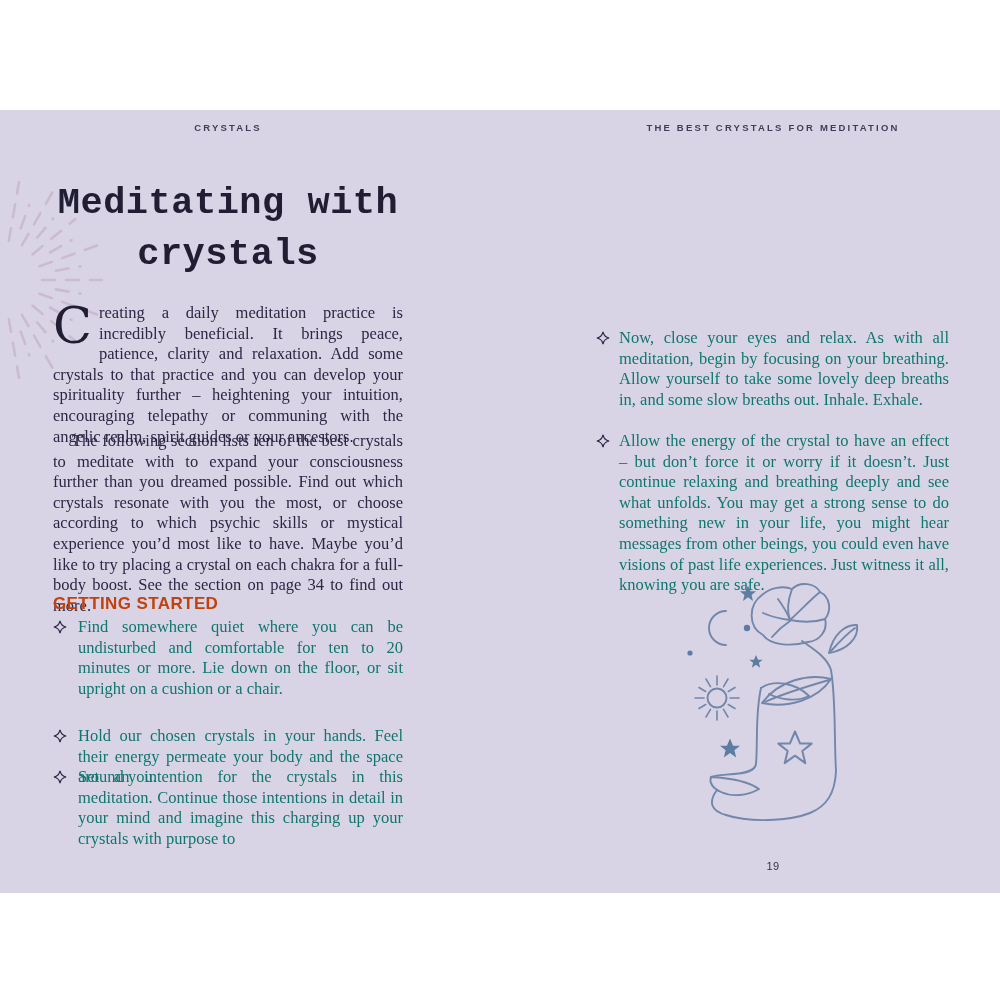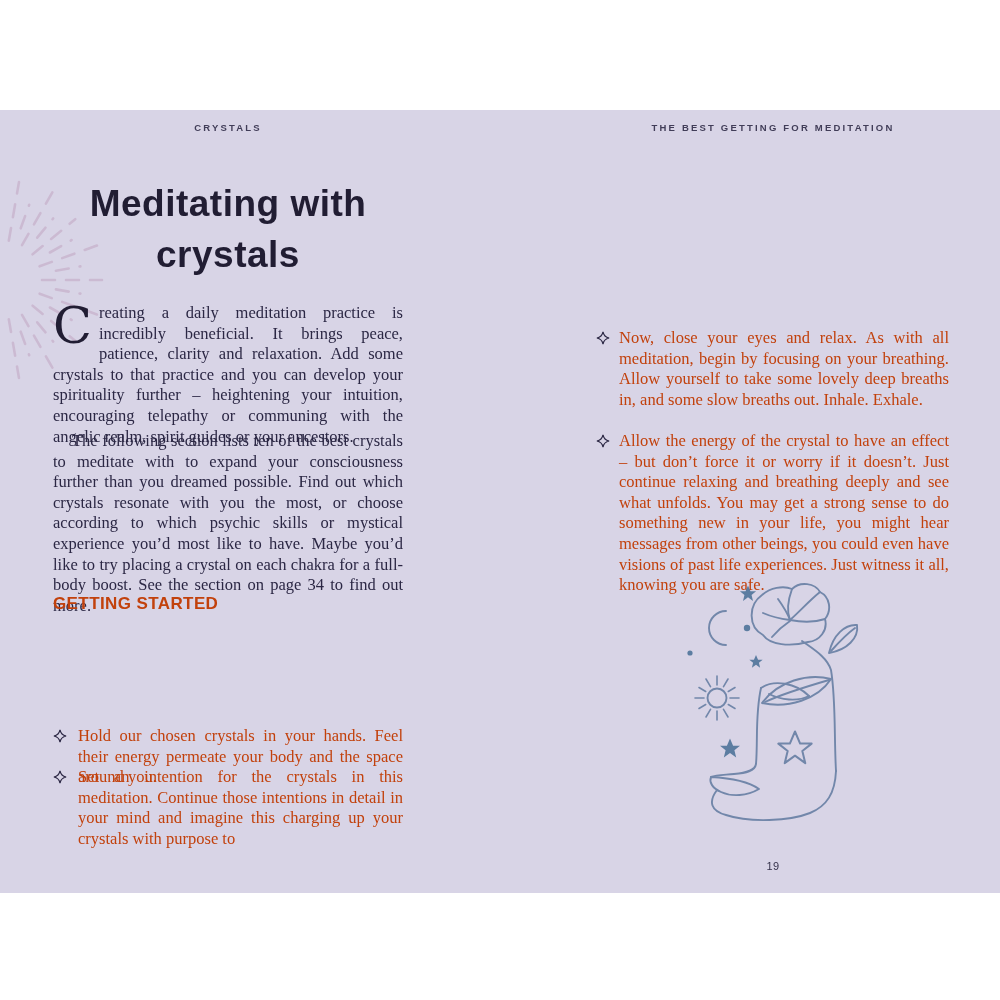--- a/index.html
+++ b/index.html
@@ -9,40 +9,40 @@
 
   
   .running-head{position:absolute;top:12px;width:350px;text-align:center;
     font-family:"Liberation Sans",sans-serif;font-size:9.5px;font-weight:600;
     letter-spacing:2.2px;color:#413d58;}
   .head-left{left:53px;}
   .head-right{left:598px;}
 
   
   .chapter-title{position:absolute;left:35px;top:68px;width:386px;text-align:center;
-    font-family:Liberation Sans, sans-serif;font-weight:700;font-size:37px;line-height:51px;
+    font-family:Liberation Mono, monospace;font-weight:700;font-size:37px;line-height:51px;
     color:#211d33;letter-spacing:0.5px;}
 
   
   .para{position:absolute;font-size:16.5px;line-height:20.6px;text-align:justify;color:#2b2744;}
   .p-left{left:53px;width:350px;}
   .p-right{left:618px;width:331px;}
   .dropcap{float:left;font-family:"DejaVu Serif",serif;font-size:51px;line-height:41px;
     padding:2px 7px 0 0;color:#211d33;}
   .indent{text-indent:19px;}
 
   
   .section-heading{position:absolute;left:53px;top:484px;
     font-family:"Liberation Sans",sans-serif;font-weight:700;font-size:17px;
     letter-spacing:0.4px;color:#c2410c;}
 
   
   .bullet-row{position:absolute;display:flex;align-items:flex-start;}
   .bullet-row .glyph{flex:0 0 auto;margin-top:3px;}
-  .bullet-row .btext{font-size:16.5px;line-height:20.6px;text-align:justify;color:#c2410c;}
+  .bullet-row .btext{font-size:16.5px;line-height:20.6px;text-align:justify;color:#0f766e;}
   .bl{left:53px;width:350px;}
   .bl .glyph{width:25px;}
   .bl .btext{width:325px;}
   .br{left:596px;width:353px;}
   .br .glyph{width:23px;}
   .br .btext{width:330px;}
 
   
   .page-num{position:absolute;top:750px;width:350px;text-align:center;
     font-family:"Liberation Sans",sans-serif;font-size:11px;color:#35314a;letter-spacing:0.5px;}
@@ -85,41 +85,49 @@
     <div class="chapter-title"><span>Meditating with</span><br><span>crystals</span></div>
 
     <div class="para p-left" style="top:193px;">
       <span class="dropcap">C</span><span>reating a daily meditation practice is incredibly beneficial. It brings peace, patience, clarity and relaxation. Add some crystals to that practice and you can develop your spirituality further – heightening your intuition, encouraging telepathy or communing with the angelic realm, spirit guides or your ancestors.</span>
     </div>
 
     <div class="para p-left indent" style="top:321px;">The following section lists ten of the best crystals to meditate with to expand your consciousness further than you dreamed possible. Find out which crystals resonate with you the most, or choose according to which psychic skills or mystical experience you’d most like to have. Maybe you’d like to try placing a crystal on each chakra for a full-body boost. See the section on page 34 to find out more.</div>
 
     <div class="section-heading">GETTING STARTED</div>
 
+    <div class="bullet-row bl" style="top:507px;">
+      <span class="glyph">
+        <svg width="14" height="14" viewBox="0 0 16 16">
+            <path d="M8 1 C8.7 4.6 11.4 7.3 15 8 C11.4 8.7 8.7 11.4 8 15 C7.3 11.4 4.6 8.7 1 8 C4.6 7.3 7.3 4.6 8 1 Z" fill="none" stroke="#2b2744" stroke-width="1.4"></path>
+          </svg>
+      </span>
+      <span class="btext">Find somewhere quiet where you can be undisturbed and comfortable for ten to 20 minutes or more. Lie down on the floor, or sit upright on a cushion or a chair.</span>
+    </div>
 
     <div class="bullet-row bl" style="top:616px;">
       <span class="glyph">
         <svg width="14" height="14" viewBox="0 0 16 16">
             <path d="M8 1 C8.7 4.6 11.4 7.3 15 8 C11.4 8.7 8.7 11.4 8 15 C7.3 11.4 4.6 8.7 1 8 C4.6 7.3 7.3 4.6 8 1 Z" fill="none" stroke="#2b2744" stroke-width="1.4"></path>
           </svg>
       </span>
       <span class="btext">Hold our chosen crystals in your hands. Feel their energy permeate your body and the space around you.</span>
     </div>
 
     <div class="bullet-row bl" style="top:657px;">
       <span class="glyph">
         <svg width="14" height="14" viewBox="0 0 16 16">
             <path d="M8 1 C8.7 4.6 11.4 7.3 15 8 C11.4 8.7 8.7 11.4 8 15 C7.3 11.4 4.6 8.7 1 8 C4.6 7.3 7.3 4.6 8 1 Z" fill="none" stroke="#2b2744" stroke-width="1.4"></path>
           </svg>
       </span>
       <span class="btext">Set an intention for the crystals in this meditation. Continue those intentions in detail in your mind and imagine this charging up your crystals with purpose to</span>
     </div>
 
 
-    <div class="running-head head-right">THE BEST GETTING FOR MEDITATION</div>
+    <div class="running-head head-right">THE BEST CRYSTALS FOR MEDITATION</div>
 
 
     <div class="bullet-row br" style="top:218px;">
       <span class="glyph">
         <svg width="14" height="14" viewBox="0 0 16 16">
             <path d="M8 1 C8.7 4.6 11.4 7.3 15 8 C11.4 8.7 8.7 11.4 8 15 C7.3 11.4 4.6 8.7 1 8 C4.6 7.3 7.3 4.6 8 1 Z" fill="none" stroke="#2b2744" stroke-width="1.4"></path>
           </svg>
       </span>
       <span class="btext">Now, close your eyes and relax. As with all meditation, begin by focusing on your breathing. Allow yourself to take some lovely deep breaths in, and some slow breaths out. Inhale. Exhale.</span>
     </div>

